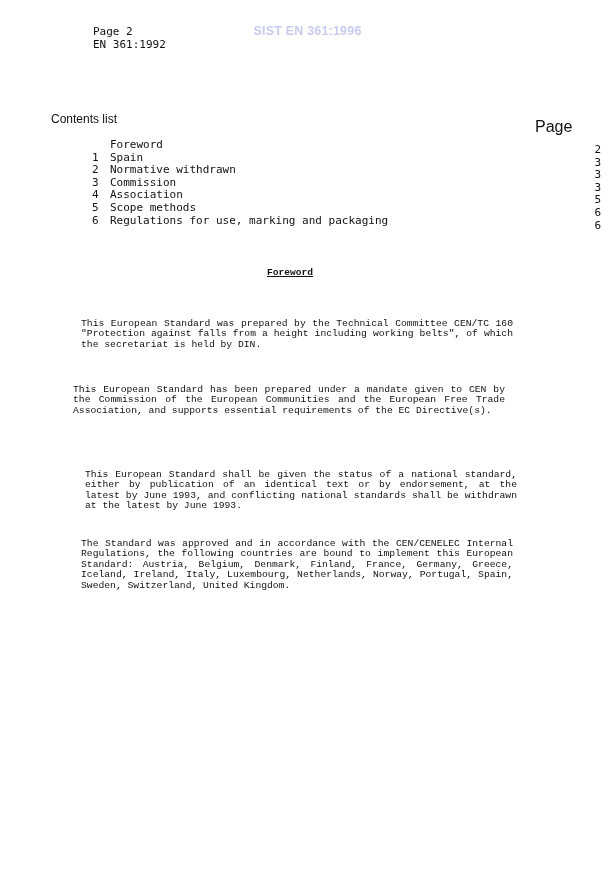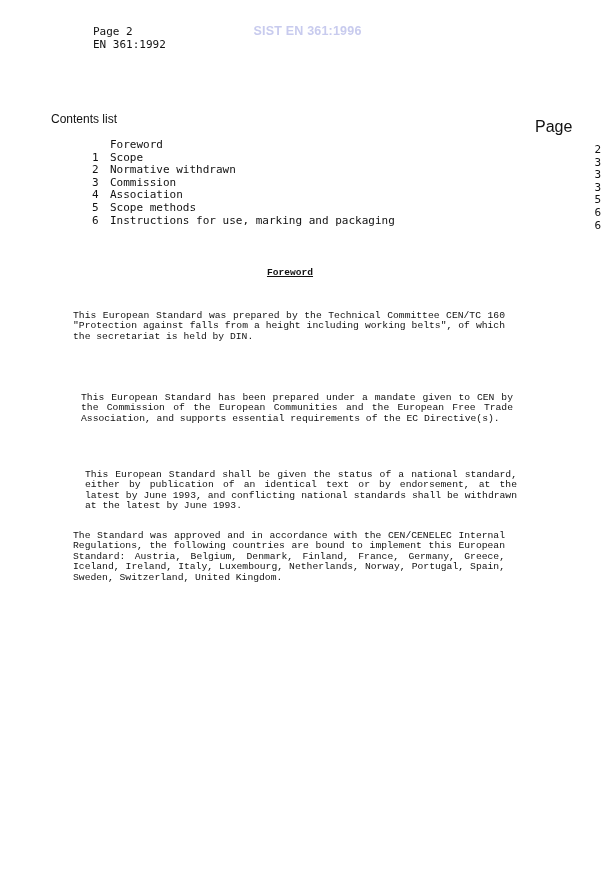--- a/index.html
+++ b/index.html
@@ -51,52 +51,52 @@
 <div class="contents-title">Contents list</div>
 <div class="page-col-title">Page</div>
 
 <div class="toc mono">
   <div class="toc-row">
     <span class="toc-num"></span>
     <span>Foreword</span>
   </div>
   <div class="toc-row">
     <span class="toc-num">1</span>
-    <span>Scope</span>
+    <span>Spain</span>
   </div>
   <div class="toc-row">
     <span class="toc-num">2</span>
     <span>Normative withdrawn</span>
   </div>
   <div class="toc-row">
     <span class="toc-num">3</span>
     <span>Commission</span>
   </div>
   <div class="toc-row">
     <span class="toc-num">4</span>
     <span>Association</span>
   </div>
   <div class="toc-row">
     <span class="toc-num">5</span>
     <span>Scope methods</span>
   </div>
   <div class="toc-row">
     <span class="toc-num">6</span>
-    <span>Instructions for use, marking and packaging</span>
+    <span>Regulations for use, marking and packaging</span>
   </div>
 </div>
 
 <div class="toc-pages mono">
   <div class="toc-page">2</div>
   <div class="toc-page">3</div>
   <div class="toc-page">3</div>
   <div class="toc-page">3</div>
   <div class="toc-page">5</div>
   <div class="toc-page">6</div>
   <div class="toc-page">6</div>
 </div>
 
 <div class="foreword-heading courier">Foreword</div>
 
-<p class="para p1 courier" style="margin:0">This European Standard was prepared by the Technical Committee CEN/TC 160 "Protection against falls from a height including working belts", of which the secretariat is held by DIN.</p>
-<p class="para p2 courier" style="margin:8px">This European Standard has been prepared under a mandate given to CEN by the Commission of the European Communities and the European Free Trade Association, and supports essential requirements of the EC Directive(s).</p>
+<p class="para p1 courier" style="margin:8px">This European Standard was prepared by the Technical Committee CEN/TC 160 "Protection against falls from a height including working belts", of which the secretariat is held by DIN.</p>
+<p class="para p2 courier" style="margin:0">This European Standard has been prepared under a mandate given to CEN by the Commission of the European Communities and the European Free Trade Association, and supports essential requirements of the EC Directive(s).</p>
 <p class="para p3 courier" style="margin:12px">This European Standard shall be given the status of a national standard, either by publication of an identical text or by endorsement, at the latest by June 1993, and conflicting national standards shall be withdrawn at the latest by June 1993.</p>
-<p class="para p4 courier" style="margin:0">The Standard was approved and in accordance with the CEN/CENELEC Internal Regulations, the following countries are bound to implement this European Standard: Austria, Belgium, Denmark, Finland, France, Germany, Greece, Iceland, Ireland, Italy, Luxembourg, Netherlands, Norway, Portugal, Spain, Sweden, Switzerland, United Kingdom.</p>
+<p class="para p4 courier" style="margin:8px">The Standard was approved and in accordance with the CEN/CENELEC Internal Regulations, the following countries are bound to implement this European Standard: Austria, Belgium, Denmark, Finland, France, Germany, Greece, Iceland, Ireland, Italy, Luxembourg, Netherlands, Norway, Portugal, Spain, Sweden, Switzerland, United Kingdom.</p>
 
 </body></html>

